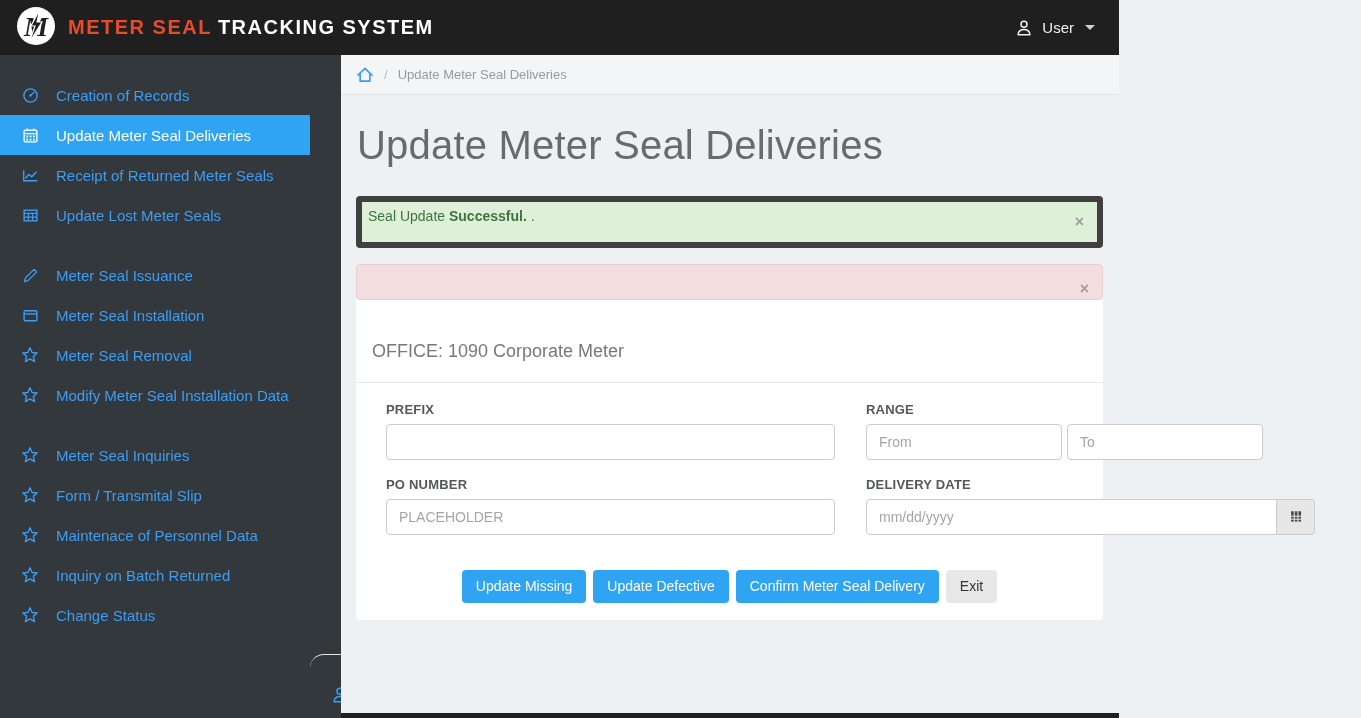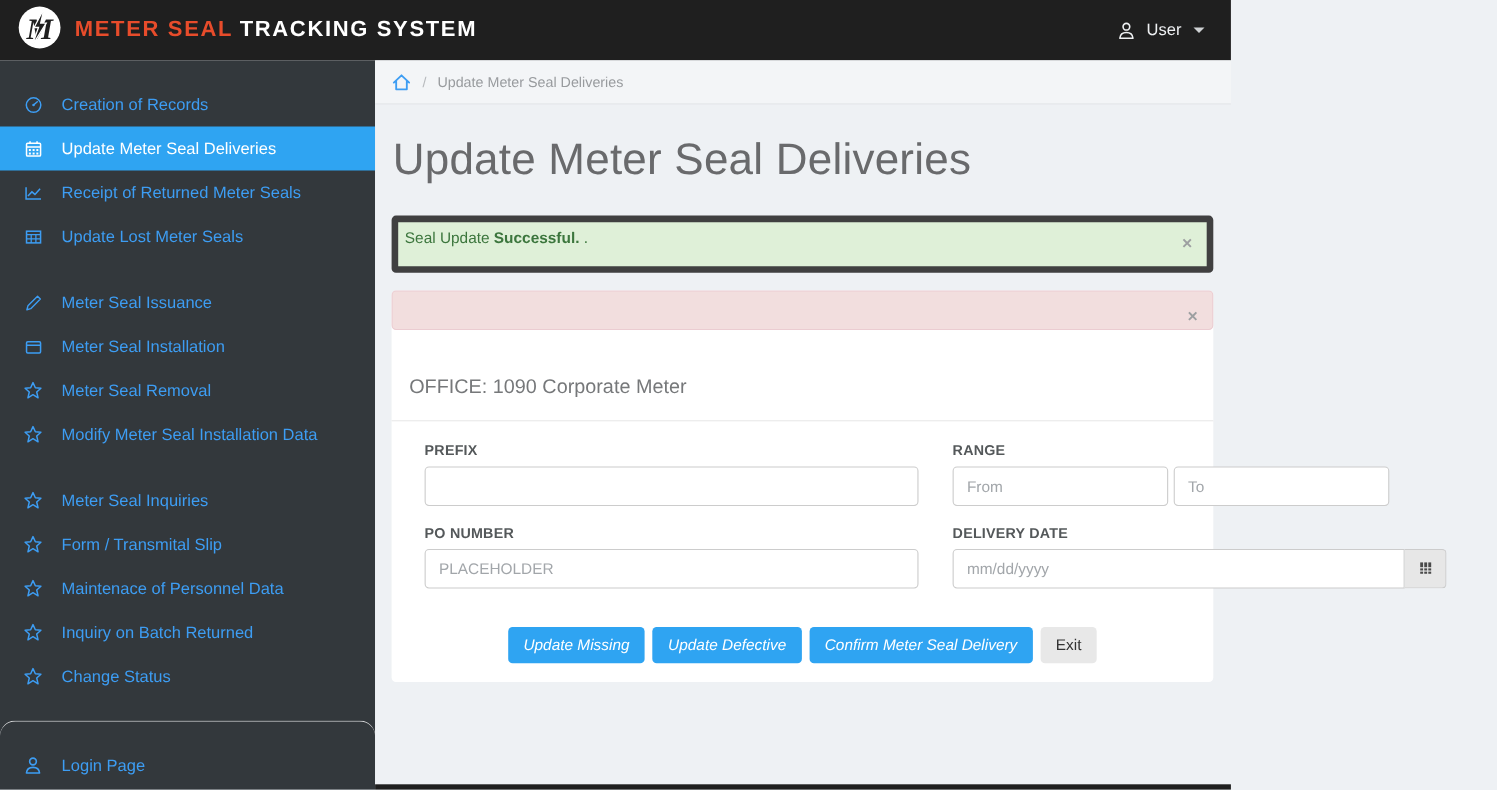--- a/index.html
+++ b/index.html
@@ -16,21 +16,21 @@
   .brand-white { color:#ffffff; }
   .user-menu { display:flex; align-items:center; gap:9px; color:#eef0f2; font-size:15px; cursor:pointer; padding-right:8px; }
   .user-menu .icon svg { display:block; }
   .caret { width:0; height:0; border-left:5px solid transparent; border-right:5px solid transparent;
            border-top:5px solid #cfd2d4; margin-left:2px; }
 
   
   .shell { flex:1; display:flex; min-height:0; }
 
   
-  .sidebar { width:341px; flex:0 0 341px; background:#33383c; display:flex; flex-direction:column; }
+  .sidebar { width:341px; flex:0 0 341px; background:#33383c; display:flex; flex-direction:row; }
   #sidebar-nav { padding-top:20px; }
   .nav-group { margin-bottom:20px; }
   .nav-item { height:40px; display:flex; align-items:center; gap:17px; padding:0 21px;
               color:#3d9df3; font-size:15px; cursor:pointer; white-space:nowrap; }
   .nav-item.active, .nav-item.active:hover { background:#2fa4f2; color:#ffffff; }
   .nav-item .icon { width:18px; display:flex; justify-content:center; }
   .nav-item .icon svg { display:block; }
   .sidebar-footer { margin-top:auto; border-top:1px solid #e6e7e8; padding:20px 0 3px;border-radius:14px; }
 
   
@@ -67,21 +67,21 @@
   .range-row { display:flex; gap:5px; }
   .range-input { width:196px; flex:0 0 196px; }
   .input-group { display:flex;justify-content:space-between; }
   .date-input { border-radius:4px 0 0 4px; flex:1; }
   .date-addon { width:38px; flex:0 0 38px; background:#e7e7e7; border:1px solid #cccccc; border-left:none;
                 border-radius:0 4px 4px 0; display:flex; align-items:center; justify-content:center;
                 cursor:pointer; color:#4a4a4a; }
   .button-row { margin-top:35px; display:flex; justify-content:center; gap:7px; }
   .btn { border:none; border-radius:4px; font-family:inherit; font-size:14px; padding:8px 14px;
          cursor:pointer; line-height:1.2; }
-  .btn-primary { background:#2fa4f2; color:#ffffff;font-style:italic; }
+  .btn-primary { background:#2fa4f2; color:#ffffff; }
   .btn-default { background:#e8e8e8; color:#333333; }
 
   .bottom-strip { position:absolute; left:0; right:0; bottom:0; height:5px; background:#1f1f1f; }
 </style>
 </head>
 <body>
 
 <div class="app">
 
   <header class="topbar">

